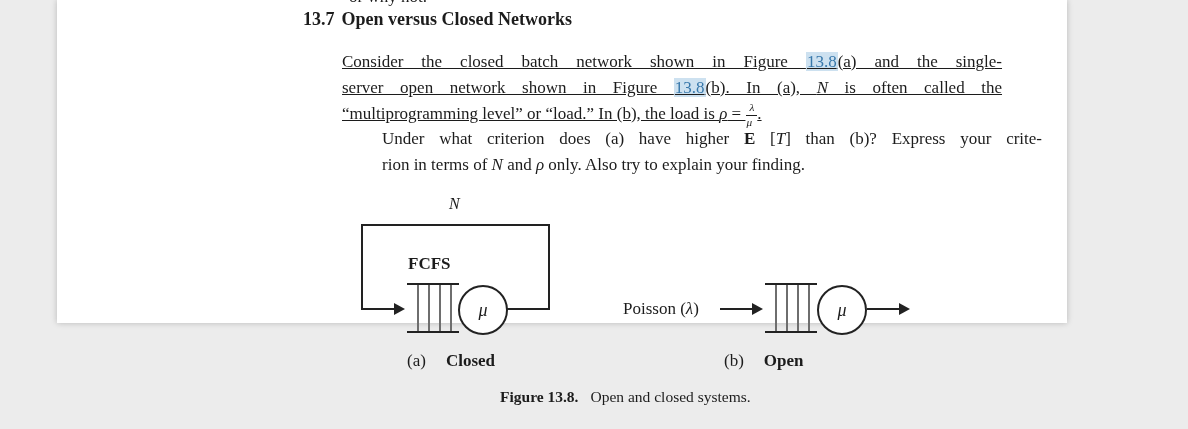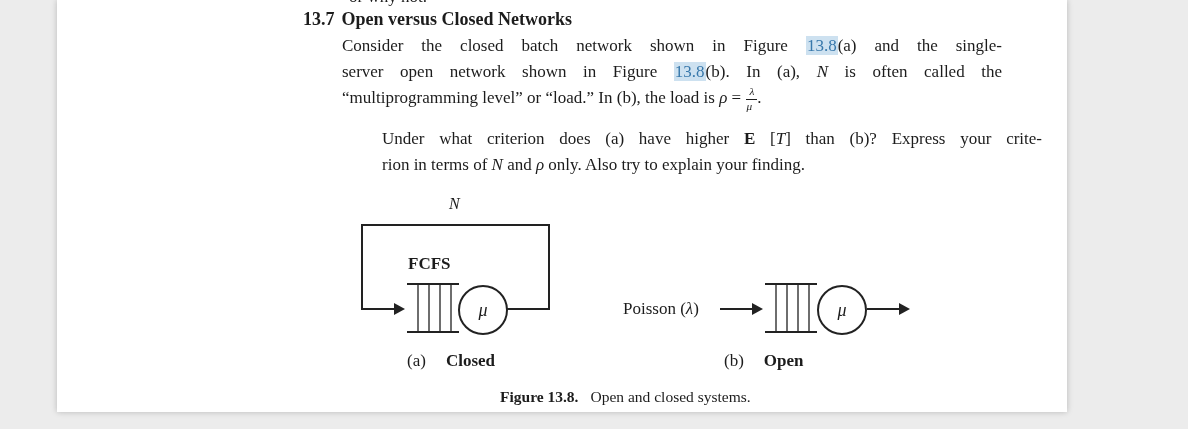--- a/index.html
+++ b/index.html
@@ -2,28 +2,28 @@
 <html style="--outer-bg: #ececec; --page-bg: #ffffff; --text: #1c1c1c; --link-text: #3878ab; --link-bg: #cde1f0; --line: #222222; --queue-slat: #6e6e6e;"><head>
 <meta charset="utf-8">
 <style>
   :root{
     --outer-bg:#ececec; --page-bg:#ffffff; --text:#1c1c1c;
     --link-text:#3878ab; --link-bg:#cde1f0; --line:#222222; --queue-slat:#6e6e6e;
   }
   *{margin:0;padding:0;box-sizing:border-box;}
   body{font-family:"Liberation Serif","DejaVu Serif",serif;background:var(--outer-bg);}
   #stage{position:relative;width:1188px;height:429px;overflow:hidden;background:var(--outer-bg);}
-  .page{position:absolute;left:57px;top:0;width:1010px;height:412px;background:var(--page-bg);
+  .page{position:absolute;left:57px;top:0;width:1010px;height:323px;background:var(--page-bg);
         box-shadow:0 0 6px rgba(0,0,0,0.22);}
   .abs{position:absolute;}
   .clipped-line{left:292px;top:-13px;font-size:17px;color:var(--text);}
   .heading{left:246px;top:9px;font-size:18px;font-weight:bold;color:var(--text);white-space:nowrap;}
   .heading .h-title{margin-left:7px;}
   .para{left:285px;width:660px;font-size:17px;line-height:26px;color:var(--text);}
-  .para1{top:33px;}
+  .para1{top:49px;text-decoration:underline;}
   .para2{top:126px;margin-left:40px;}
   .tline{text-align:justify;text-align-last:justify;white-space:normal;}
   .tline-last{text-align-last:left;}
   .seg-link{color:var(--link-text);background:var(--link-bg);padding:0 1px;}
   .seg-mitalic{font-style:italic;}
   .seg-mbold{font-weight:bold;}
   .frac{display:inline-block;vertical-align:-0.62em;text-align:center;font-size:0.66em;
         line-height:1.05;font-style:italic;margin-left:1px;}
   .frac-top{display:block;padding:0 3px 1px;border-bottom:1px solid var(--text);}
   .frac-bot{display:block;padding-top:1px;}

